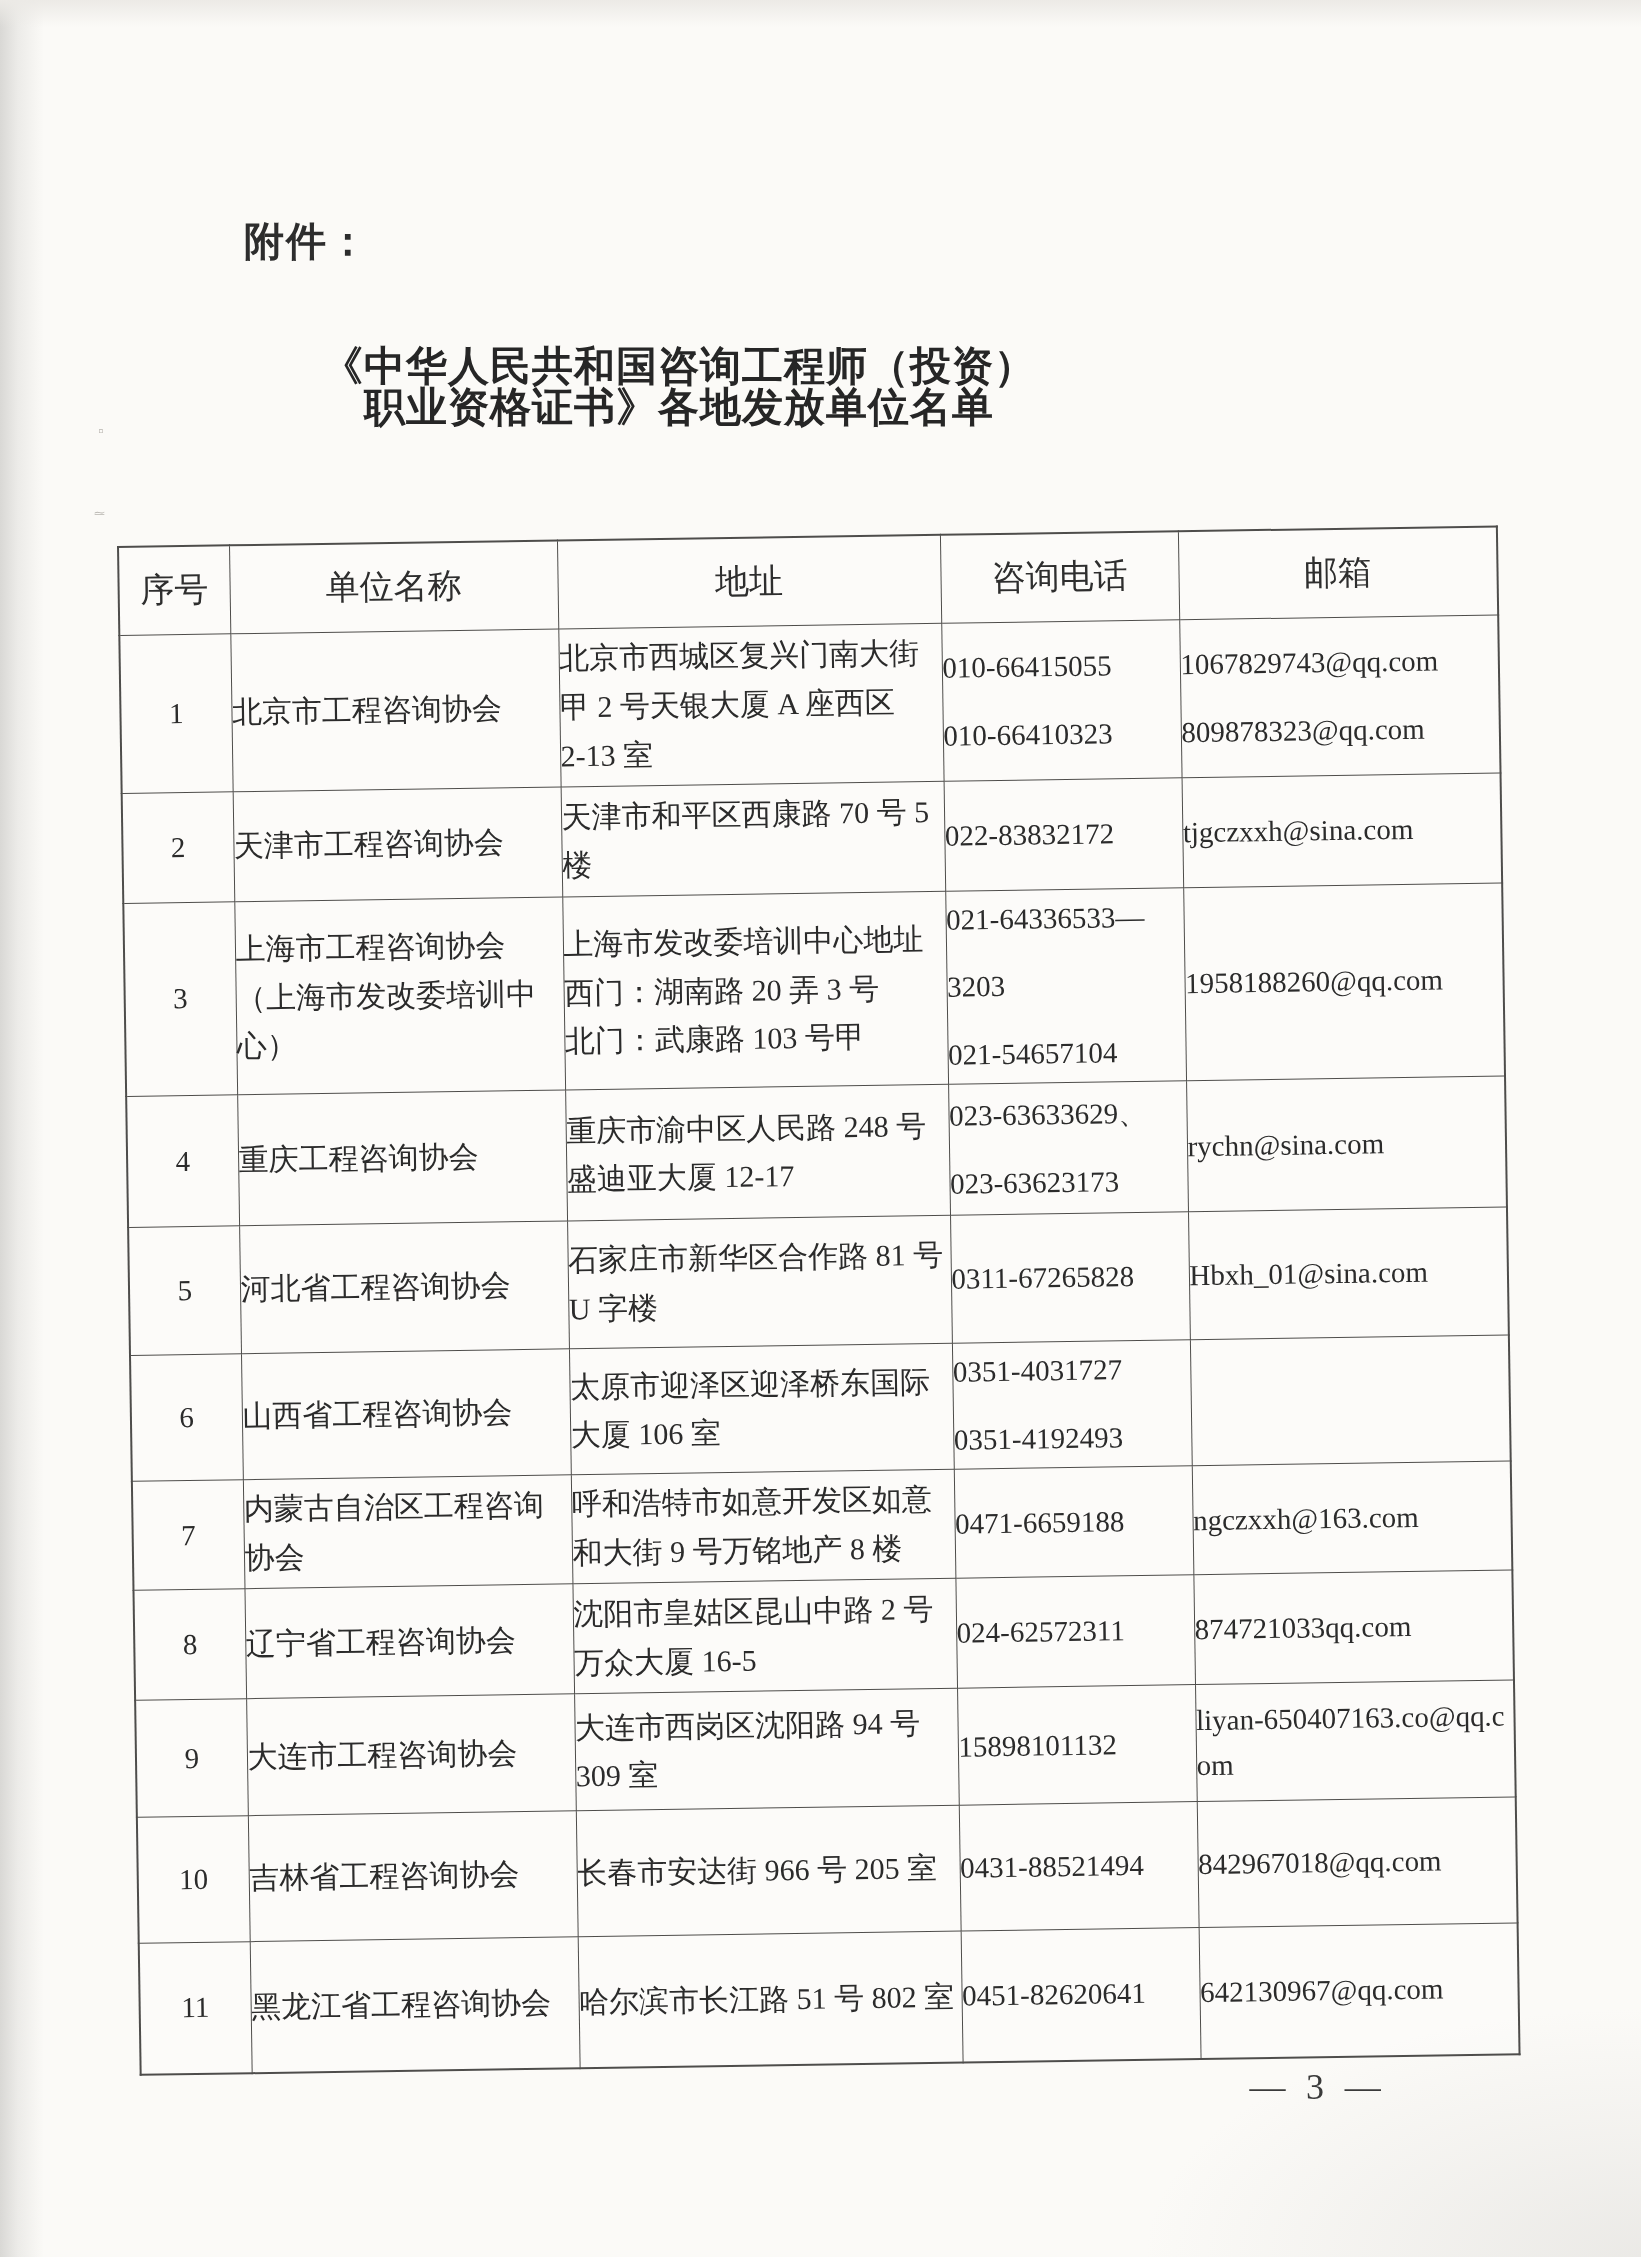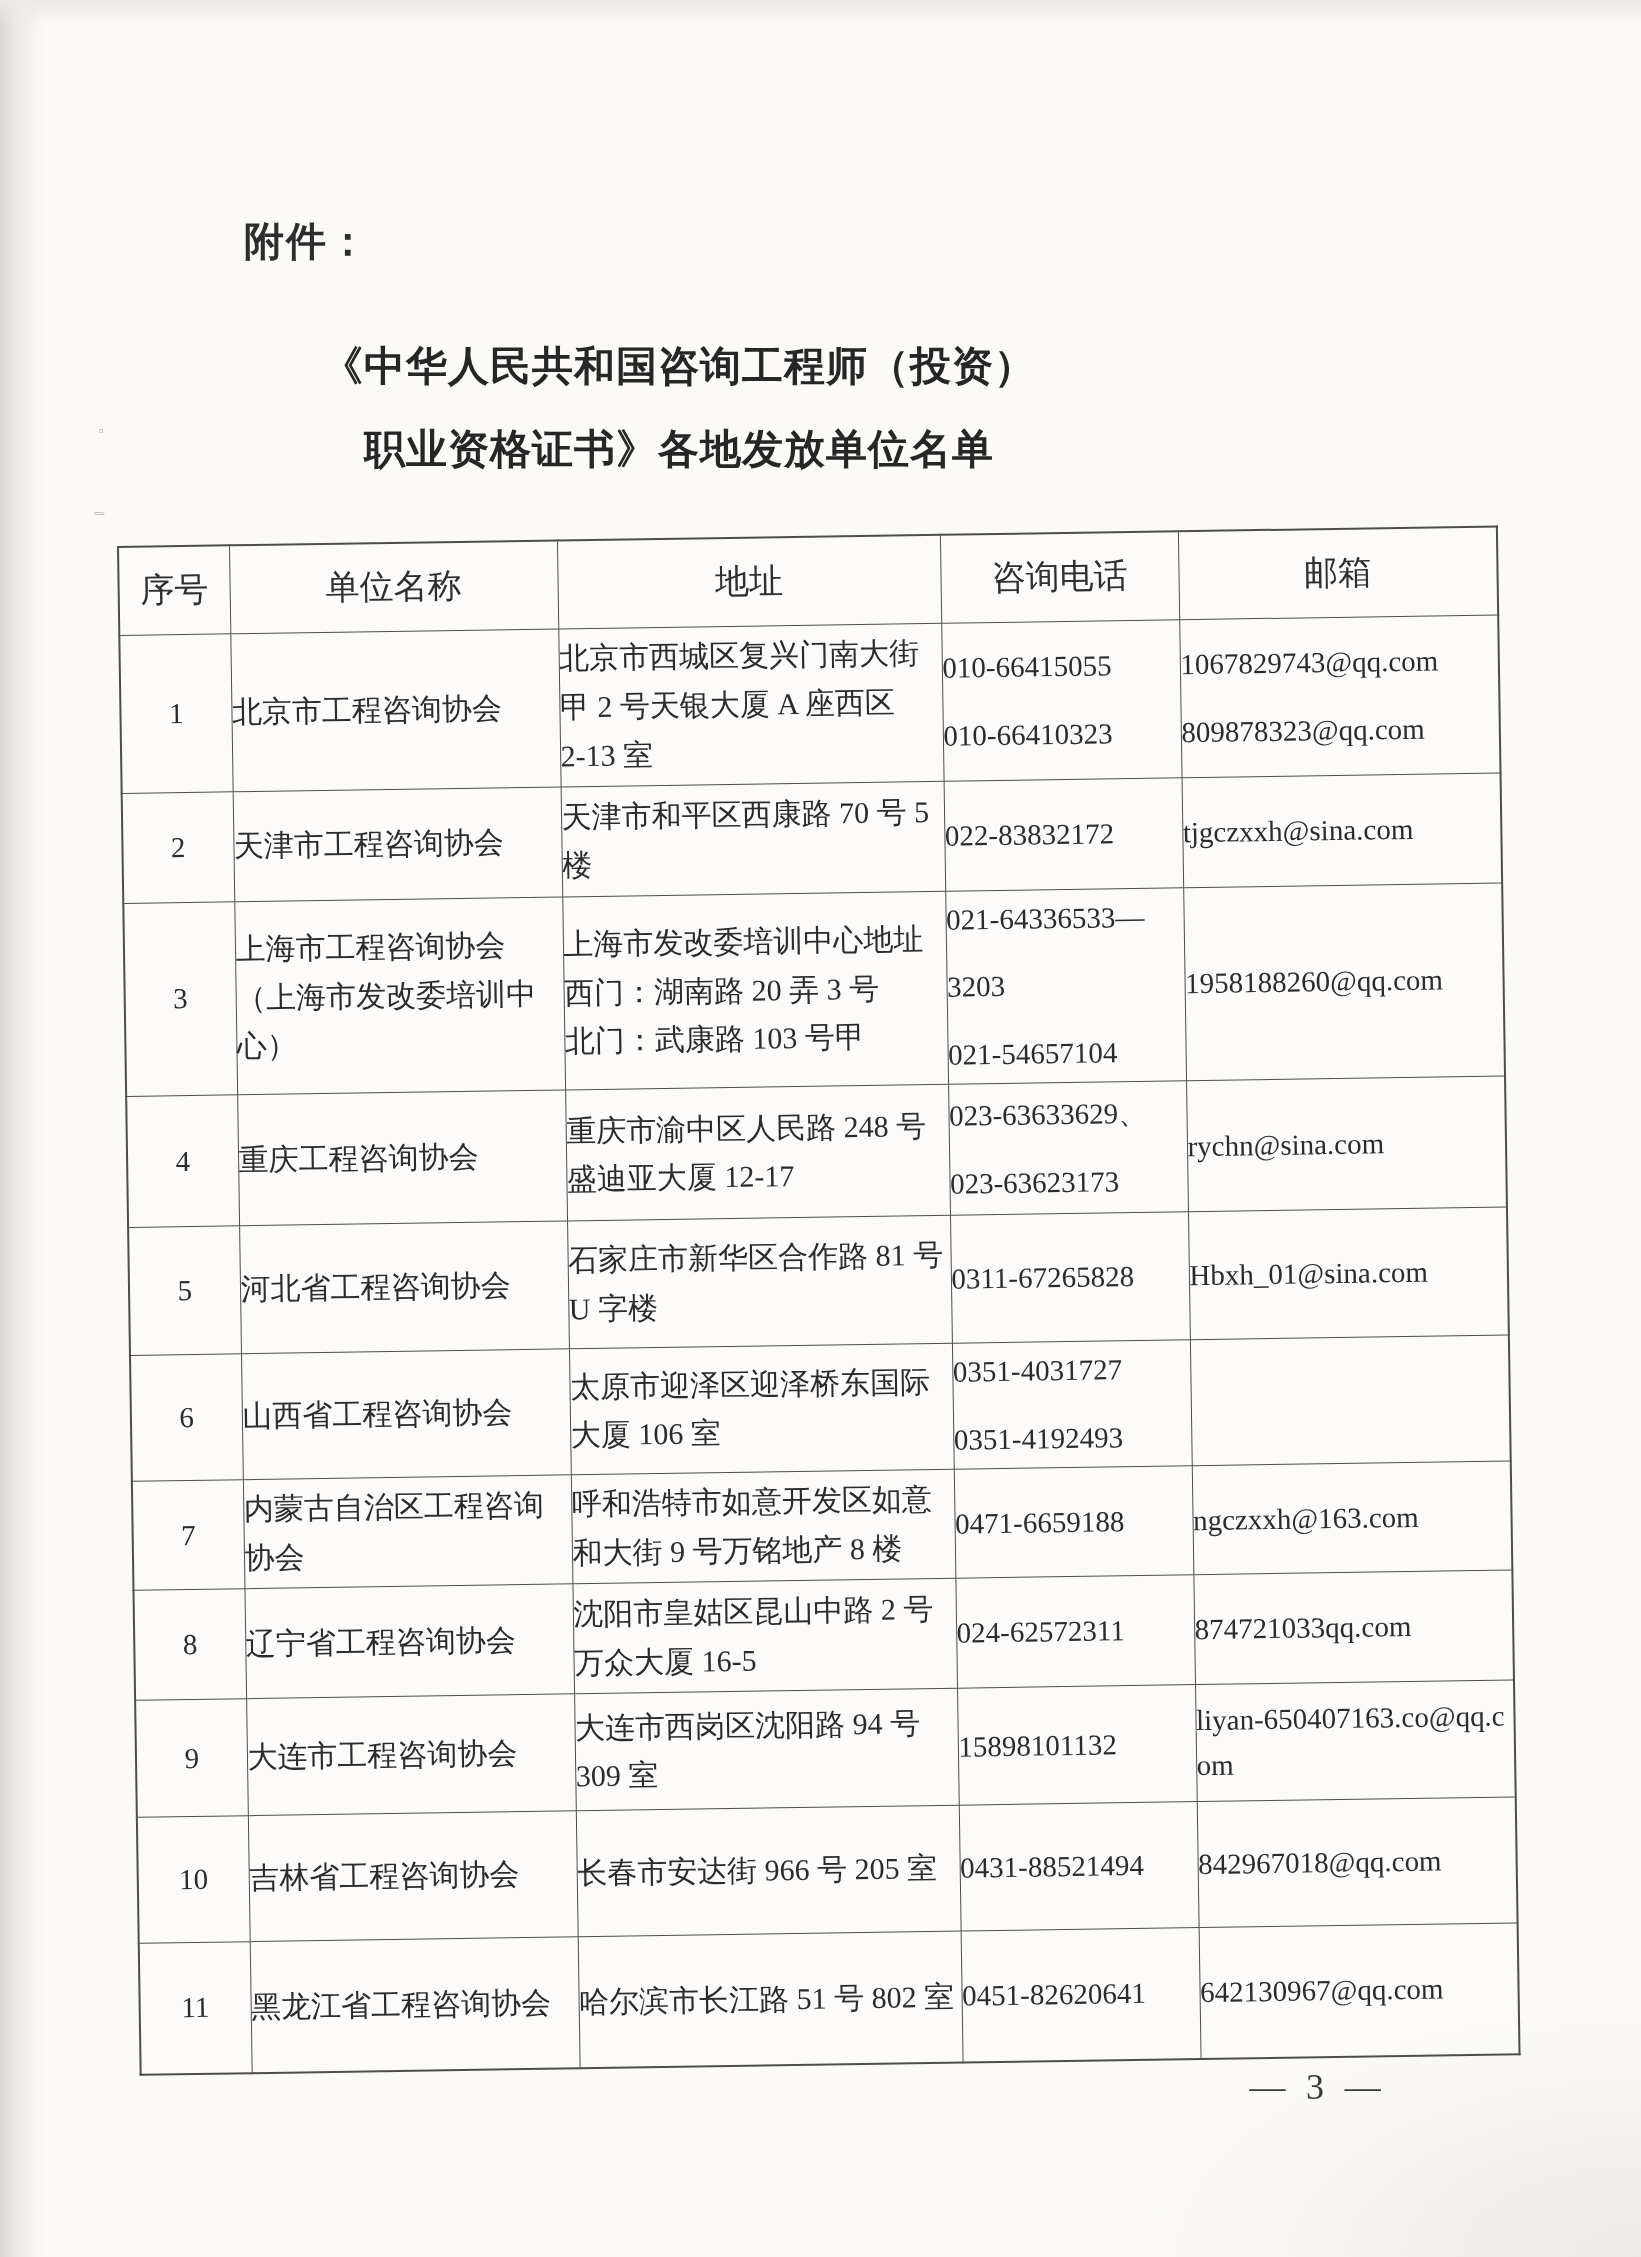--- a/index.html
+++ b/index.html
@@ -24,21 +24,21 @@
     position:absolute;left:244px;top:214px;
     font-family:"Liberation Sans","DejaVu Sans",sans-serif;
     font-weight:700;font-size:40px;color:#2d2d2d;letter-spacing:1.9px;
   }
   .doc-title{
     position:absolute;left:0;top:346px;width:1358px;text-align:center;
     font-family:"Liberation Sans","DejaVu Sans",sans-serif;
     font-weight:700;font-size:41px;color:#262626;letter-spacing:1px;
   }
   .doc-title .t-line{line-height:1.0;}
-  .doc-title .t-line + .t-line{margin-top:42px;}
+  .doc-title .t-line + .t-line{}
 
   .table-wrap{
     position:absolute;left:117px;top:546px;width:1379px;
     transform:rotate(-0.85deg);transform-origin:0 0;
   }
   table.units{
     border-collapse:collapse;width:1379px;table-layout:fixed;
     background:rgba(255,255,255,0.25);
   }
   table.units td,table.units th{

